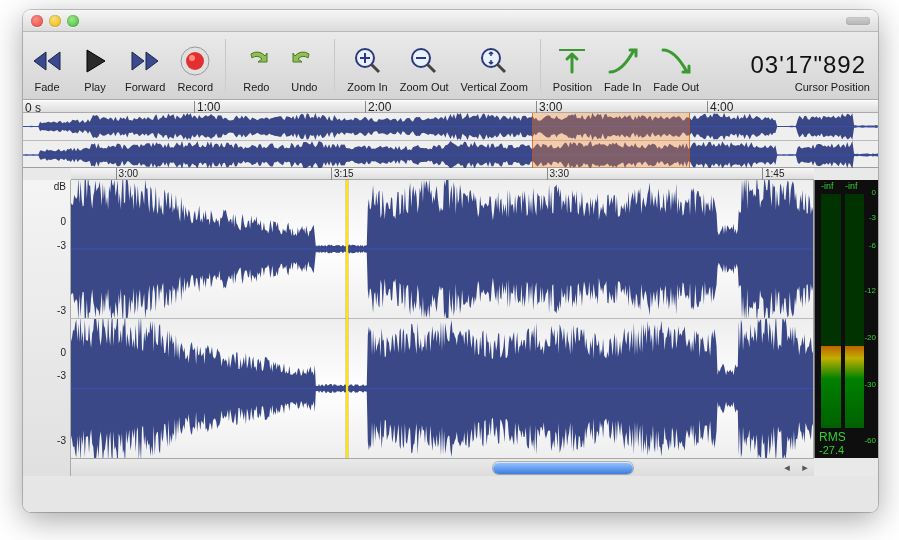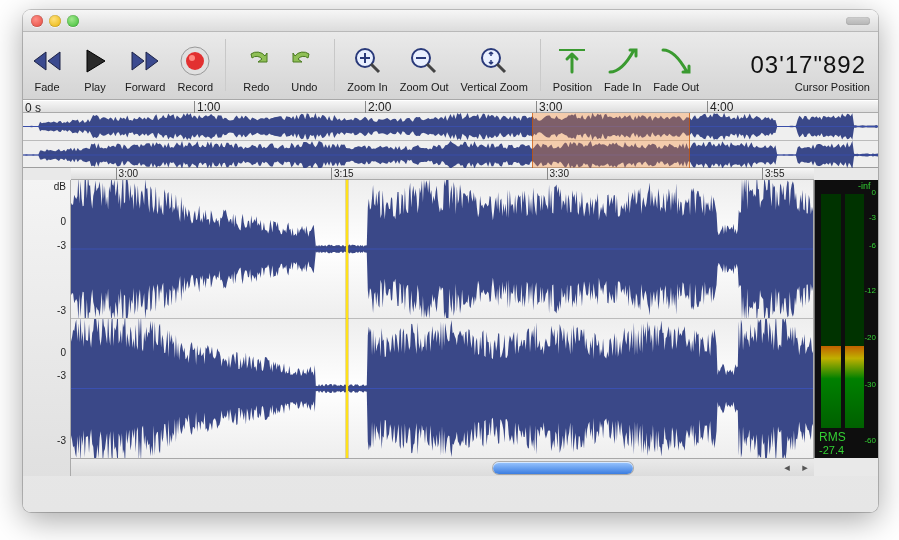--- a/index.html
+++ b/index.html
@@ -85,21 +85,21 @@
   .meter {
     position: absolute; right: 0; top: 12px; bottom: 18px; width: 64px;
     background: #0e0e0e;
     border-left: 1px solid #777;
     overflow: hidden;
   }
   .meter .scale { position: absolute; right: 0; top: 0; bottom: 0; width: 12px; }
   .meter .scale div { position: absolute; right: 2px; color: #33d033; font-size: 8px; }
   .meter .rms-label { position: absolute; left: 4px; bottom: 14px; color: #33d033; font-size: 12px; }
   .meter .rms-val { position: absolute; left: 4px; bottom: 2px; color: #33d033; font-size: 11px; }
-  .meter .inf { position: absolute; top: 1px; font-size: 9px; color:#33d033;margin-left:37px;}
+  .meter .inf { position: absolute; top: 1px; font-size: 9px; color:#33d033;}
   .meter .bars { position: absolute; left: 6px; right: 14px; top: 14px; bottom: 30px; display: flex; gap: 4px; }
   .meter .bar { flex: 1; background: linear-gradient(#003300, #003300); position: relative; }
   .meter .bar::after { content:""; position:absolute; left:0; right:0; bottom:0; height: 35%; background: linear-gradient( to bottom, #c06000 0%, #c0b000 15%, #008000 40%, #006000 100%); }
   .main-ruler {
     position:absolute; left:48px; right:64px; top:0; height:12px;
     background: linear-gradient(#f6f6f6,#dedede);
     border-bottom: 1px solid #aaa;
     font-size: 10px; color:#222;
   }
   .main-ruler .tick { position:absolute; top:0; height:12px; border-left:1px solid #888; padding-left:2px; line-height:12px; }
@@ -305,21 +305,21 @@
       <div style="top:44%;">-3</div>
       <div style="top:58%;">0</div>
       <div style="top:66%;">-3</div>
       <div style="top:88%;">-3</div>
     </div>
 
     <div class="main-ruler">
       <div class="tick" style="left:6%"><span>3:00</span></div>
       <div class="tick" style="left:35%"><span>3:15</span></div>
       <div class="tick" style="left:64%"><span>3:30</span></div>
-      <div class="tick" style="left:93%"><span>3:55</span></div>
+      <div class="tick" style="left:93%"><span>1:45</span></div>
     </div>
 
     <div class="waveview">
       <div class="channel top"><svg id="main-svg-top" width="100%" height="100%" preserveAspectRatio="none" viewBox="0 0 1000 200">
             <polyline points="0,100 0.0,32.9 1.4,36.1 2.9,35.1 4.3,21.5 5.7,24.9 7.1,27.7 8.6,23.6 10.0,-3.1 11.4,34.5 12.9,1.4 14.3,26.8 15.7,38.1 17.1,37.4 18.6,-4.2 20.0,-0.4 21.4,27.3 22.9,-7.6 24.3,8.6 25.7,7.1 27.1,28.7 28.6,41.5 30.0,23.2 31.4,16.6 32.9,0.8 34.3,16.3 35.7,12.4 37.1,10.9 38.6,2.2 40.0,16.9 41.4,37.5 42.9,4.1 44.3,27.1 45.7,8.7 47.1,36.6 48.6,23.8 50.0,42.8 51.4,8.9 52.9,18.2 54.3,-5.1 55.7,6.5 57.1,8.5 58.6,-0.5 60.0,23.5 61.4,14.6 62.9,-0.1 64.3,35.1 65.7,19.0 67.1,42.8 68.6,12.7 70.0,-9.8 71.4,34.0 72.9,32.0 74.3,-9.4 75.7,-3.8 77.1,6.4 78.6,30.9 80.0,6.9 81.4,26.4 82.9,20.2 84.3,43.5 85.7,4.8 87.1,14.3 88.6,38.6 90.0,7.7 91.4,31.2 92.9,41.5 94.3,18.2 95.7,14.8 97.1,23.1 98.6,36.4 100.0,-1.1 101.4,12.7 102.9,12.0 104.3,35.2 105.7,47.6 107.1,9.0 108.6,14.1 110.0,38.0 111.4,47.8 112.9,36.2 114.3,8.9 115.7,44.3 117.1,49.6 118.6,22.8 120.0,42.9 121.4,35.4 122.9,46.6 124.3,51.1 125.7,13.4 127.1,19.5 128.6,38.6 130.0,19.8 131.4,17.4 132.9,42.1 134.3,38.6 135.7,17.6 137.1,47.5 138.6,38.7 140.0,43.5 141.4,20.9 142.9,45.1 144.3,35.7 145.7,52.5 147.1,60.8 148.6,23.9 150.0,47.7 151.4,34.9 152.9,59.0 154.3,38.0 155.7,48.2 157.1,54.0 158.6,42.4 160.0,46.7 161.4,57.8 162.9,62.9 164.3,61.2 165.7,49.2 167.1,44.2 168.6,58.0 170.0,57.2 171.4,48.4 172.9,37.1 174.3,60.7 175.7,55.1 177.1,62.1 178.6,46.1 180.0,57.7 181.4,43.2 182.9,58.4 184.3,56.4 185.7,56.8 187.1,65.7 188.6,43.8 190.0,49.2 191.4,57.9 192.9,61.7 194.3,61.7 195.7,54.6 197.1,60.3 198.6,57.7 200.0,68.7 201.4,54.2 202.9,55.7 204.3,52.2 205.7,42.6 207.1,45.6 208.6,42.8 210.0,50.4 211.4,56.5 212.9,61.7 214.3,57.4 215.7,56.3 217.1,64.0 218.6,48.4 220.0,68.3 221.4,49.9 222.9,62.8 224.3,64.9 225.7,68.9 227.1,71.8 228.6,73.2 230.0,57.3 231.4,49.0 232.9,62.1 234.3,67.9 235.7,69.5 237.1,67.5 238.6,58.6 240.0,59.7 241.4,70.7 242.9,51.1 244.3,62.5 245.7,61.2 247.1,56.4 248.6,60.4 250.0,52.6 251.4,66.3 252.9,62.2 254.3,66.4 255.7,58.1 257.1,73.6 258.6,71.7 260.0,61.2 261.4,71.9 262.9,73.1 264.3,73.3 265.7,77.6 267.1,72.6 268.6,57.7 270.0,65.9 271.4,76.1 272.9,59.5 274.3,61.0 275.7,60.8 277.1,68.1 278.6,60.8 280.0,72.2 281.4,73.5 282.9,78.4 284.3,78.6 285.7,70.3 287.1,73.8 288.6,72.2 290.0,76.7 291.4,66.1 292.9,61.7 294.3,72.6 295.7,70.8 297.1,81.3 298.6,69.4 300.0,80.3 301.4,79.8 302.9,77.5 304.3,81.5 305.7,68.8 307.1,77.4 308.6,72.0 310.0,71.4 311.4,66.8 312.9,73.6 314.3,69.5 315.7,78.3 317.1,66.3 318.6,75.1 320.0,82.3 321.4,74.2 322.9,74.0 324.3,71.4 325.7,67.8 327.1,64.7 328.6,80.8 330.0,96.4 331.4,94.4 332.9,96.4 334.3,94.0 335.7,96.4 337.1,94.7 338.6,95.0 340.0,95.5 341.4,95.4 342.9,94.6 344.3,96.4 345.7,95.0 347.1,93.9 348.6,94.0 350.0,95.0 351.4,93.8 352.9,95.6 354.3,95.8 355.7,95.7 357.1,94.7 358.6,94.6 360.0,94.6 361.4,94.2 362.9,95.6 364.3,96.4 365.7,94.5 367.1,94.6 368.6,96.2 370.0,95.8 371.4,95.4 372.9,96.0 374.3,94.2 375.7,93.6 377.1,95.4 378.6,93.7 380.0,93.8 381.4,94.3 382.9,94.2 384.3,96.1 385.7,95.0 387.1,94.4 388.6,96.2 390.0,94.3 391.4,95.7 392.9,94.6 394.3,96.7 395.7,94.9 397.1,95.1 398.6,94.6 400.0,40.3 401.4,27.2 402.9,43.0 404.3,40.7 405.7,26.0 407.1,7.4 408.6,34.4 410.0,37.6 411.4,18.6 412.9,37.8 414.3,18.0 415.7,15.0 417.1,55.3 418.6,49.4 420.0,14.7 421.4,37.7 422.9,57.3 424.3,36.5 425.7,31.8 427.1,33.6 428.6,41.5 430.0,42.4 431.4,24.6 432.9,27.1 434.3,53.4 435.7,51.7 437.1,56.8 438.6,37.2 440.0,17.5 441.4,17.5 442.9,50.7 444.3,47.7 445.7,20.3 447.1,22.7 448.6,49.4 450.0,11.4 451.4,41.8 452.9,47.0 454.3,47.7 455.7,16.1 457.1,4.0 458.6,39.8 460.0,17.6 461.4,8.3 462.9,24.6 464.3,12.8 465.7,24.0 467.1,48.1 468.6,36.3 470.0,10.8 471.4,19.2 472.9,0.5 474.3,32.0 475.7,-0.7 477.1,12.9 478.6,0.6 480.0,4.6 481.4,18.6 482.9,-1.4 484.3,21.3 485.7,14.5 487.1,34.8 488.6,23.0 490.0,30.9 491.4,17.1 492.9,8.3 494.3,26.7 495.7,38.5 497.1,46.9 498.6,39.4 500.0,44.3 501.4,42.7 502.9,-0.2 504.3,9.2 505.7,-0.4 507.1,-1.5 508.6,-1.6 510.0,42.3 511.4,19.2 512.9,7.5 514.3,34.3 515.7,2.8 517.1,12.2 518.6,49.6 520.0,9.0 521.4,34.5 522.9,28.1 524.3,6.6 525.7,16.9 527.1,41.4 528.6,19.7 530.0,19.2 531.4,20.5 532.9,23.8 534.3,21.8 535.7,34.5 537.1,17.1 538.6,14.1 540.0,25.9 541.4,31.5 542.9,17.6 544.3,31.3 545.7,23.7 547.1,40.8 548.6,53.9 550.0,48.2 551.4,22.8 552.9,37.7 554.3,36.0 555.7,41.2 557.1,36.2 558.6,33.2 560.0,35.3 561.4,38.3 562.9,36.0 564.3,23.2 565.7,24.6 567.1,45.2 568.6,58.8 570.0,46.4 571.4,32.4 572.9,25.1 574.3,42.4 575.7,17.5 577.1,48.5 578.6,29.2 580.0,26.7 581.4,52.6 582.9,33.2 584.3,47.1 585.7,34.1 587.1,53.9 588.6,13.7 590.0,55.3 591.4,14.5 592.9,38.3 594.3,34.5 595.7,36.6 597.1,49.0 598.6,21.5 600.0,49.2 601.4,30.6 602.9,20.9 604.3,25.2 605.7,22.6 607.1,48.8 608.6,16.0 610.0,32.8 611.4,15.3 612.9,32.8 614.3,52.4 615.7,49.3 617.1,20.0 618.6,46.8 620.0,26.8 621.4,50.7 622.9,10.7 624.3,31.6 625.7,43.7 627.1,51.9 628.6,18.6 630.0,23.0 631.4,23.3 632.9,45.7 634.3,20.8 635.7,44.1 637.1,21.9 638.6,25.6 640.0,35.1 641.4,37.5 642.9,43.1 644.3,6.9 645.7,41.7 647.1,14.9 648.6,47.6 650.0,48.4 651.4,10.3 652.9,9.3 654.3,6.4 655.7,18.7 657.1,9.6 658.6,25.4 660.0,13.2 661.4,44.3 662.9,29.5 664.3,31.6 665.7,36.9 667.1,20.4 668.6,48.6 670.0,21.0 671.4,28.2 672.9,46.8 674.3,46.8 675.7,14.9 677.1,25.7 678.6,20.2 680.0,36.0 681.4,15.1 682.9,46.8 684.3,50.7 685.7,30.5 687.1,40.7 688.6,16.5 690.0,40.0 691.4,53.2 692.9,46.1 694.3,34.6 695.7,32.0 697.1,35.0 698.6,52.8 700.0,24.7 701.4,41.1 702.9,27.2 704.3,50.2 705.7,37.1 707.1,26.9 708.6,33.1 710.0,18.8 711.4,58.5 712.9,48.0 714.3,38.6 715.7,44.7 717.1,33.4 718.6,47.1 720.0,48.4 721.4,53.5 722.9,22.0 724.3,20.9 725.7,38.7 727.1,31.6 728.6,24.5 730.0,35.2 731.4,22.3 732.9,21.7 734.3,48.7 735.7,23.0 737.1,52.7 738.6,53.2 740.0,50.7 741.4,36.4 742.9,40.3 744.3,42.9 745.7,32.9 747.1,47.4 748.6,30.0 750.0,42.3 751.4,16.2 752.9,48.2 754.3,31.6 755.7,23.9 757.1,17.7 758.6,29.7 760.0,13.2 761.4,35.9 762.9,31.7 764.3,13.6 765.7,21.0 767.1,11.2 768.6,49.2 770.0,33.4 771.4,24.8 772.9,34.8 774.3,40.0 775.7,32.7 777.1,20.2 778.6,13.6 780.0,3.6 781.4,38.5 782.9,15.4 784.3,30.9 785.7,38.6 787.1,22.4 788.6,31.7 790.0,41.5 791.4,11.9 792.9,24.1 794.3,45.7 795.7,38.6 797.1,41.8 798.6,18.3 800.0,39.7 801.4,47.5 802.9,19.0 804.3,32.1 805.7,12.3 807.1,23.2 808.6,44.4 810.0,16.7 811.4,36.4 812.9,17.4 814.3,34.3 815.7,4.7 817.1,49.8 818.6,25.4 820.0,45.5 821.4,31.2 822.9,32.8 824.3,51.9 825.7,49.2 827.1,35.6 828.6,28.3 830.0,33.0 831.4,32.6 832.9,26.1 834.3,51.1 835.7,12.2 837.1,17.5 838.6,11.7 840.0,18.2 841.4,49.0 842.9,21.8 844.3,15.4 845.7,16.3 847.1,24.4 848.6,23.8 850.0,39.1 851.4,48.2 852.9,18.7 854.3,52.5 855.7,31.9 857.1,37.0 858.6,32.1 860.0,41.7 861.4,45.3 862.9,21.3 864.3,46.3 865.7,24.5 867.1,30.6 868.6,40.0 870.0,48.1 871.4,74.3 872.9,79.9 874.3,77.3 875.7,73.5 877.1,71.1 878.6,66.1 880.0,78.6 881.4,64.5 882.9,76.3 884.3,65.8 885.7,67.3 887.1,71.4 888.6,71.5 890.0,67.8 891.4,71.8 892.9,63.3 894.3,76.7 895.7,70.7 897.1,78.8 898.6,71.7 900.0,43.5 901.4,48.0 902.9,46.5 904.3,-1.5 905.7,31.4 907.1,-1.2 908.6,18.2 910.0,-6.1 911.4,42.8 912.9,-1.4 914.3,17.3 915.7,14.0 917.1,16.1 918.6,12.7 920.0,24.4 921.4,20.2 922.9,24.6 924.3,-7.3 925.7,13.0 927.1,13.4 928.6,40.4 930.0,31.6 931.4,29.5 932.9,27.3 934.3,-3.2 935.7,4.0 937.1,15.1 938.6,14.2 940.0,-5.4 941.4,-5.0 942.9,22.6 944.3,38.5 945.7,4.3 947.1,10.8 948.6,8.3 950.0,43.5 951.4,15.0 952.9,34.8 954.3,38.7 955.7,5.1 957.1,8.3 958.6,22.6 960.0,7.6 961.4,28.2 962.9,28.7 964.3,10.5 965.7,0.8 967.1,3.3 968.6,38.1 970.0,14.6 971.4,6.2 972.9,1.9 974.3,7.5 975.7,29.8 977.1,18.6 978.6,43.0 980.0,39.9 981.4,46.1 982.9,21.0 984.3,33.5 985.7,14.4 987.1,42.5 988.6,44.2 990.0,17.6 991.4,48.3 992.9,48.7 994.3,21.6 995.7,28.2 997.1,49.8 998.6,38.9 1000.0,45.8  1000.0,154.2 998.6,161.1 997.1,150.2 995.7,171.8 994.3,178.4 992.9,151.3 991.4,151.7 990.0,182.4 988.6,155.8 987.1,157.5 985.7,185.6 984.3,166.5 982.9,179.0 981.4,153.9 980.0,160.1 978.6,157.0 977.1,181.4 975.7,170.2 974.3,192.5 972.9,198.1 971.4,193.8 970.0,185.4 968.6,161.9 967.1,196.7 965.7,199.2 964.3,189.5 962.9,171.3 961.4,171.8 960.0,192.4 958.6,177.4 957.1,191.7 955.7,194.9 954.3,161.3 952.9,165.2 951.4,185.0 950.0,156.5 948.6,191.7 947.1,189.2 945.7,195.7 944.3,161.5 942.9,177.4 941.4,205.0 940.0,205.4 938.6,185.8 937.1,184.9 935.7,196.0 934.3,203.2 932.9,172.7 931.4,170.5 930.0,168.4 928.6,159.6 927.1,186.6 925.7,187.0 924.3,207.3 922.9,175.4 921.4,179.8 920.0,175.6 918.6,187.3 917.1,183.9 915.7,186.0 914.3,182.7 912.9,201.4 911.4,157.2 910.0,206.1 908.6,181.8 907.1,201.2 905.7,168.6 904.3,201.5 902.9,153.5 901.4,152.0 900.0,156.5 898.6,128.3 897.1,121.2 895.7,129.3 894.3,123.3 892.9,136.7 891.4,128.2 890.0,132.2 888.6,128.5 887.1,128.6 885.7,132.7 884.3,134.2 882.9,123.7 881.4,135.5 880.0,121.4 878.6,133.9 877.1,128.9 875.7,126.5 874.3,122.7 872.9,120.1 871.4,125.7 870.0,151.9 868.6,160.0 867.1,169.4 865.7,175.5 864.3,153.7 862.9,178.7 861.4,154.7 860.0,158.3 858.6,167.9 857.1,163.0 855.7,168.1 854.3,147.5 852.9,181.3 851.4,151.8 850.0,160.9 848.6,176.2 847.1,175.6 845.7,183.7 844.3,184.6 842.9,178.2 841.4,151.0 840.0,181.8 838.6,188.3 837.1,182.5 835.7,187.8 834.3,148.9 832.9,173.9 831.4,167.4 830.0,167.0 828.6,171.7 827.1,164.4 825.7,150.8 824.3,148.1 822.9,167.2 821.4,168.8 820.0,154.5 818.6,174.6 817.1,150.2 815.7,195.3 814.3,165.7 812.9,182.6 811.4,163.6 810.0,183.3 808.6,155.6 807.1,176.8 805.7,187.7 804.3,167.9 802.9,181.0 801.4,152.5 800.0,160.3 798.6,181.7 797.1,158.2 795.7,161.4 794.3,154.3 792.9,175.9 791.4,188.1 790.0,158.5 788.6,168.3 787.1,177.6 785.7,161.4 784.3,169.1 782.9,184.6 781.4,161.5 780.0,196.4 778.6,186.4 777.1,179.8 775.7,167.3 774.3,160.0 772.9,165.2 771.4,175.2 770.0,166.6 768.6,150.8 767.1,188.8 765.7,179.0 764.3,186.4 762.9,168.3 761.4,164.1 760.0,186.8 758.6,170.3 757.1,182.3 755.7,176.1 754.3,168.4 752.9,151.8 751.4,183.8 750.0,157.7 748.6,170.0 747.1,152.6 745.7,167.1 744.3,157.1 742.9,159.7 741.4,163.6 740.0,149.3 738.6,146.8 737.1,147.3 735.7,177.0 734.3,151.3 732.9,178.3 731.4,177.7 730.0,164.8 728.6,175.5 727.1,168.4 725.7,161.3 724.3,179.1 722.9,178.0 721.4,146.5 720.0,151.6 718.6,152.9 717.1,166.6 715.7,155.3 714.3,161.4 712.9,152.0 711.4,141.5 710.0,181.2 708.6,166.9 707.1,173.1 705.7,162.9 704.3,149.8 702.9,172.8 701.4,158.9 700.0,175.3 698.6,147.2 697.1,165.0 695.7,168.0 694.3,165.4 692.9,153.9 691.4,146.8 690.0,160.0 688.6,183.5 687.1,159.3 685.7,169.5 684.3,149.3 682.9,153.2 681.4,184.9 680.0,164.0 678.6,179.8 677.1,174.3 675.7,185.1 674.3,153.2 672.9,153.2 671.4,171.8 670.0,179.0 668.6,151.4 667.1,179.6 665.7,163.1 664.3,168.4 662.9,170.5 661.4,155.7 660.0,186.8 658.6,174.6 657.1,190.4 655.7,181.3 654.3,193.6 652.9,190.7 651.4,189.7 650.0,151.6 648.6,152.4 647.1,185.1 645.7,158.3 644.3,193.1 642.9,156.9 641.4,162.5 640.0,164.9 638.6,174.4 637.1,178.1 635.7,155.9 634.3,179.2 632.9,154.3 631.4,176.7 630.0,177.0 628.6,181.4 627.1,148.1 625.7,156.3 624.3,168.4 622.9,189.3 621.4,149.3 620.0,173.2 618.6,153.2 617.1,180.0 615.7,150.7 614.3,147.6 612.9,167.2 611.4,184.7 610.0,167.2 608.6,184.0 607.1,151.2 605.7,177.4 604.3,174.8 602.9,179.1 601.4,169.4 600.0,150.8 598.6,178.5 597.1,151.0 595.7,163.4 594.3,165.5 592.9,161.7 591.4,185.5 590.0,144.7 588.6,186.3 587.1,146.1 585.7,165.9 584.3,152.9 582.9,166.8 581.4,147.4 580.0,173.3 578.6,170.8 577.1,151.5 575.7,182.5 574.3,157.6 572.9,174.9 571.4,167.6 570.0,153.6 568.6,141.2 567.1,154.8 565.7,175.4 564.3,176.8 562.9,164.0 561.4,161.7 560.0,164.7 558.6,166.8 557.1,163.8 555.7,158.8 554.3,164.0 552.9,162.3 551.4,177.2 550.0,151.8 548.6,146.1 547.1,159.2 545.7,176.3 544.3,168.7 542.9,182.4 541.4,168.5 540.0,174.1 538.6,185.9 537.1,182.9 535.7,165.5 534.3,178.2 532.9,176.2 531.4,179.5 530.0,180.8 528.6,180.3 527.1,158.6 525.7,183.1 524.3,193.4 522.9,171.9 521.4,165.5 520.0,191.0 518.6,150.4 517.1,187.8 515.7,197.2 514.3,165.7 512.9,192.5 511.4,180.8 510.0,157.7 508.6,201.6 507.1,201.5 505.7,200.4 504.3,190.8 502.9,200.2 501.4,157.3 500.0,155.7 498.6,160.6 497.1,153.1 495.7,161.5 494.3,173.3 492.9,191.7 491.4,182.9 490.0,169.1 488.6,177.0 487.1,165.2 485.7,185.5 484.3,178.7 482.9,201.4 481.4,181.4 480.0,195.4 478.6,199.4 477.1,187.1 475.7,200.7 474.3,168.0 472.9,199.5 471.4,180.8 470.0,189.2 468.6,163.7 467.1,151.9 465.7,176.0 464.3,187.2 462.9,175.4 461.4,191.7 460.0,182.4 458.6,160.2 457.1,196.0 455.7,183.9 454.3,152.3 452.9,153.0 451.4,158.2 450.0,188.6 448.6,150.6 447.1,177.3 445.7,179.7 444.3,152.3 442.9,149.3 441.4,182.5 440.0,182.5 438.6,162.8 437.1,143.2 435.7,148.3 434.3,146.6 432.9,172.9 431.4,175.4 430.0,157.6 428.6,158.5 427.1,166.4 425.7,168.2 424.3,163.5 422.9,142.7 421.4,162.3 420.0,185.3 418.6,150.6 417.1,144.7 415.7,185.0 414.3,182.0 412.9,162.2 411.4,181.4 410.0,162.4 408.6,165.6 407.1,192.6 405.7,174.0 404.3,159.3 402.9,157.0 401.4,172.8 400.0,159.7 398.6,105.4 397.1,104.9 395.7,105.1 394.3,103.3 392.9,105.4 391.4,104.3 390.0,105.7 388.6,103.8 387.1,105.6 385.7,105.0 384.3,103.9 382.9,105.8 381.4,105.7 380.0,106.2 378.6,106.3 377.1,104.6 375.7,106.4 374.3,105.8 372.9,104.0 371.4,104.6 370.0,104.2 368.6,103.8 367.1,105.4 365.7,105.5 364.3,103.6 362.9,104.4 361.4,105.8 360.0,105.4 358.6,105.4 357.1,105.3 355.7,104.3 354.3,104.2 352.9,104.4 351.4,106.2 350.0,105.0 348.6,106.0 347.1,106.1 345.7,105.0 344.3,103.6 342.9,105.4 341.4,104.6 340.0,104.5 338.6,105.0 337.1,105.3 335.7,103.6 334.3,106.0 332.9,103.6 331.4,105.6 330.0,103.6 328.6,119.2 327.1,135.3 325.7,132.2 324.3,128.6 322.9,126.0 321.4,125.8 320.0,117.7 318.6,124.9 317.1,133.7 315.7,121.7 314.3,130.5 312.9,126.4 311.4,133.2 310.0,128.6 308.6,128.0 307.1,122.6 305.7,131.2 304.3,118.5 302.9,122.5 301.4,120.2 300.0,119.7 298.6,130.6 297.1,118.7 295.7,129.2 294.3,127.4 292.9,138.3 291.4,133.9 290.0,123.3 288.6,127.8 287.1,126.2 285.7,129.7 284.3,121.4 282.9,121.6 281.4,126.5 280.0,127.8 278.6,139.2 277.1,131.9 275.7,139.2 274.3,139.0 272.9,140.5 271.4,123.9 270.0,134.1 268.6,142.3 267.1,127.4 265.7,122.4 264.3,126.7 262.9,126.9 261.4,128.1 260.0,138.8 258.6,128.3 257.1,126.4 255.7,141.9 254.3,133.6 252.9,137.8 251.4,133.7 250.0,147.4 248.6,139.6 247.1,143.6 245.7,138.8 244.3,137.5 242.9,148.9 241.4,129.3 240.0,140.3 238.6,141.4 237.1,132.5 235.7,130.5 234.3,132.1 232.9,137.9 231.4,151.0 230.0,142.7 228.6,126.8 227.1,128.2 225.7,131.1 224.3,135.1 222.9,137.2 221.4,150.1 220.0,131.7 218.6,151.6 217.1,136.0 215.7,143.7 214.3,142.6 212.9,138.3 211.4,143.5 210.0,149.6 208.6,157.2 207.1,154.4 205.7,157.4 204.3,147.8 202.9,144.3 201.4,145.8 200.0,131.3 198.6,142.3 197.1,139.7 195.7,145.4 194.3,138.3 192.9,138.3 191.4,142.1 190.0,150.8 188.6,156.2 187.1,134.3 185.7,143.2 184.3,143.6 182.9,141.6 181.4,156.8 180.0,142.3 178.6,153.9 177.1,137.9 175.7,144.9 174.3,139.3 172.9,162.9 171.4,151.6 170.0,142.8 168.6,142.0 167.1,155.8 165.7,150.8 164.3,138.8 162.9,137.1 161.4,142.2 160.0,153.3 158.6,157.6 157.1,146.0 155.7,151.8 154.3,162.0 152.9,141.0 151.4,165.1 150.0,152.3 148.6,176.1 147.1,139.2 145.7,147.5 144.3,164.3 142.9,154.9 141.4,179.1 140.0,156.5 138.6,161.3 137.1,152.5 135.7,182.4 134.3,161.4 132.9,157.9 131.4,182.6 130.0,180.2 128.6,161.4 127.1,180.5 125.7,186.6 124.3,148.9 122.9,153.4 121.4,164.6 120.0,157.1 118.6,177.2 117.1,150.4 115.7,155.7 114.3,191.1 112.9,163.8 111.4,152.2 110.0,162.0 108.6,185.9 107.1,191.0 105.7,152.4 104.3,164.8 102.9,188.0 101.4,187.3 100.0,201.1 98.6,163.6 97.1,176.9 95.7,185.2 94.3,181.8 92.9,158.5 91.4,168.8 90.0,192.3 88.6,161.4 87.1,185.7 85.7,195.2 84.3,156.5 82.9,179.8 81.4,173.6 80.0,193.1 78.6,169.1 77.1,193.6 75.7,203.8 74.3,209.4 72.9,168.0 71.4,166.0 70.0,209.8 68.6,187.3 67.1,157.2 65.7,181.0 64.3,164.9 62.9,200.1 61.4,185.4 60.0,176.5 58.6,200.5 57.1,191.5 55.7,193.5 54.3,205.1 52.9,181.8 51.4,191.1 50.0,157.2 48.6,176.2 47.1,163.4 45.7,191.3 44.3,172.9 42.9,195.9 41.4,162.5 40.0,183.1 38.6,197.8 37.1,189.1 35.7,187.6 34.3,183.7 32.9,199.2 31.4,183.4 30.0,176.8 28.6,158.5 27.1,171.3 25.7,192.9 24.3,191.4 22.9,207.6 21.4,172.7 20.0,200.4 18.6,204.2 17.1,162.6 15.7,161.9 14.3,173.2 12.9,198.6 11.4,165.5 10.0,203.1 8.6,176.4 7.1,172.3 5.7,175.1 4.3,178.5 2.9,164.9 1.4,163.9 0.0,167.1 0,100" class="wf"></polyline>
             <line x1="0" x2="1000" y1="100" y2="100" class="mid"></line>
           </svg></div>
       <div class="channel bot"><svg id="main-svg-bot" width="100%" height="100%" preserveAspectRatio="none" viewBox="0 0 1000 200">
             <polyline points="0,100 0.0,32.9 1.4,26.3 2.9,15.1 4.3,17.5 5.7,6.7 7.1,0.7 8.6,31.2 10.0,6.1 11.4,33.6 12.9,-4.9 14.3,31.9 15.7,17.6 17.1,40.0 18.6,1.2 20.0,29.9 21.4,31.0 22.9,31.2 24.3,6.9 25.7,29.7 27.1,41.5 28.6,20.0 30.0,16.1 31.4,-2.6 32.9,-7.3 34.3,3.0 35.7,19.0 37.1,-0.4 38.6,28.7 40.0,38.6 41.4,24.2 42.9,-5.8 44.3,9.4 45.7,12.9 47.1,24.5 48.6,35.5 50.0,-5.4 51.4,25.2 52.9,38.5 54.3,6.5 55.7,-10.2 57.1,38.9 58.6,12.0 60.0,16.7 61.4,8.2 62.9,-11.9 64.3,35.2 65.7,30.7 67.1,15.5 68.6,35.5 70.0,6.6 71.4,12.4 72.9,-8.3 74.3,40.8 75.7,20.5 77.1,29.4 78.6,40.7 80.0,10.7 81.4,19.3 82.9,41.5 84.3,27.7 85.7,43.2 87.1,7.9 88.6,38.6 90.0,44.7 91.4,-3.5 92.9,24.7 94.3,-5.9 95.7,43.3 97.1,46.8 98.6,18.6 100.0,32.7 101.4,11.2 102.9,27.1 104.3,18.4 105.7,20.7 107.1,2.4 108.6,17.6 110.0,2.8 111.4,47.0 112.9,4.1 114.3,32.0 115.7,36.7 117.1,37.6 118.6,10.6 120.0,6.3 121.4,40.9 122.9,22.6 124.3,29.4 125.7,49.0 127.1,48.6 128.6,32.0 130.0,15.9 131.4,54.6 132.9,16.6 134.3,33.9 135.7,22.1 137.1,36.6 138.6,31.6 140.0,56.0 141.4,23.0 142.9,54.9 144.3,34.3 145.7,59.5 147.1,42.8 148.6,34.1 150.0,39.0 151.4,48.1 152.9,41.0 154.3,58.0 155.7,56.5 157.1,51.2 158.6,63.4 160.0,46.8 161.4,36.2 162.9,33.2 164.3,44.5 165.7,44.1 167.1,41.0 168.6,66.1 170.0,37.5 171.4,52.0 172.9,51.2 174.3,40.0 175.7,53.3 177.1,51.8 178.6,47.9 180.0,65.0 181.4,40.8 182.9,43.2 184.3,37.5 185.7,41.2 187.1,51.0 188.6,47.7 190.0,39.9 191.4,53.5 192.9,57.0 194.3,56.3 195.7,52.5 197.1,42.1 198.6,46.3 200.0,47.4 201.4,53.5 202.9,68.5 204.3,58.1 205.7,56.3 207.1,61.1 208.6,57.5 210.0,61.5 211.4,68.9 212.9,52.4 214.3,70.4 215.7,63.1 217.1,52.6 218.6,49.7 220.0,54.8 221.4,65.5 222.9,47.4 224.3,48.7 225.7,71.9 227.1,72.0 228.6,56.3 230.0,70.7 231.4,63.8 232.9,54.3 234.3,65.7 235.7,48.3 237.1,71.2 238.6,65.0 240.0,52.7 241.4,56.7 242.9,72.8 244.3,60.0 245.7,54.1 247.1,69.9 248.6,67.9 250.0,75.4 251.4,59.0 252.9,57.5 254.3,64.8 255.7,58.1 257.1,73.2 258.6,75.3 260.0,67.2 261.4,55.0 262.9,54.8 264.3,56.3 265.7,59.8 267.1,58.9 268.6,73.8 270.0,64.1 271.4,76.6 272.9,61.2 274.3,67.5 275.7,62.0 277.1,72.9 278.6,64.0 280.0,68.7 281.4,64.8 282.9,75.4 284.3,77.1 285.7,72.3 287.1,63.5 288.6,79.3 290.0,74.6 291.4,78.0 292.9,77.7 294.3,67.2 295.7,80.1 297.1,80.0 298.6,80.2 300.0,78.2 301.4,78.0 302.9,75.7 304.3,81.1 305.7,71.8 307.1,70.8 308.6,75.7 310.0,82.0 311.4,79.6 312.9,72.1 314.3,78.5 315.7,77.2 317.1,80.1 318.6,70.8 320.0,77.7 321.4,72.2 322.9,68.3 324.3,77.5 325.7,75.7 327.1,81.5 328.6,66.1 330.0,96.3 331.4,95.9 332.9,96.6 334.3,93.6 335.7,96.6 337.1,95.3 338.6,93.8 340.0,96.2 341.4,96.7 342.9,93.8 344.3,93.6 345.7,95.7 347.1,95.4 348.6,93.8 350.0,93.7 351.4,94.0 352.9,96.7 354.3,93.7 355.7,94.5 357.1,94.1 358.6,96.3 360.0,95.4 361.4,96.3 362.9,94.7 364.3,94.8 365.7,95.9 367.1,96.7 368.6,94.4 370.0,94.6 371.4,94.5 372.9,96.6 374.3,96.5 375.7,94.6 377.1,94.2 378.6,94.1 380.0,96.4 381.4,96.4 382.9,94.0 384.3,94.6 385.7,93.9 387.1,94.8 388.6,96.7 390.0,96.2 391.4,96.0 392.9,94.6 394.3,94.4 395.7,96.4 397.1,95.8 398.6,95.4 400.0,23.8 401.4,11.1 402.9,19.6 404.3,14.2 405.7,51.8 407.1,15.4 408.6,50.4 410.0,24.5 411.4,46.3 412.9,38.1 414.3,34.5 415.7,25.0 417.1,54.2 418.6,13.0 420.0,31.5 421.4,29.2 422.9,54.6 424.3,54.1 425.7,25.6 427.1,31.1 428.6,34.5 430.0,48.4 431.4,42.8 432.9,21.9 434.3,30.5 435.7,47.4 437.1,21.0 438.6,23.6 440.0,35.1 441.4,49.0 442.9,17.2 444.3,13.0 445.7,47.6 447.1,19.1 448.6,13.7 450.0,49.9 451.4,22.5 452.9,20.6 454.3,31.6 455.7,44.5 457.1,39.5 458.6,7.0 460.0,7.5 461.4,18.9 462.9,21.1 464.3,37.9 465.7,50.3 467.1,4.8 468.6,34.5 470.0,43.2 471.4,27.6 472.9,47.5 474.3,39.6 475.7,40.2 477.1,20.7 478.6,46.2 480.0,24.9 481.4,19.6 482.9,17.3 484.3,47.1 485.7,25.3 487.1,10.2 488.6,32.1 490.0,22.0 491.4,15.8 492.9,34.3 494.3,15.1 495.7,21.1 497.1,39.4 498.6,3.2 500.0,45.9 501.4,4.7 502.9,38.9 504.3,5.9 505.7,17.4 507.1,28.2 508.6,32.2 510.0,31.4 511.4,11.1 512.9,1.4 514.3,20.5 515.7,19.2 517.1,24.4 518.6,28.3 520.0,37.8 521.4,24.2 522.9,21.2 524.3,16.6 525.7,20.2 527.1,25.7 528.6,21.2 530.0,37.2 531.4,19.4 532.9,17.8 534.3,40.2 535.7,14.9 537.1,15.8 538.6,32.1 540.0,42.0 541.4,23.2 542.9,27.1 544.3,52.2 545.7,31.9 547.1,27.0 548.6,51.6 550.0,50.3 551.4,25.2 552.9,44.5 554.3,19.5 555.7,16.3 557.1,53.0 558.6,54.5 560.0,18.4 561.4,32.9 562.9,33.6 564.3,51.8 565.7,31.2 567.1,56.1 568.6,57.9 570.0,35.3 571.4,30.0 572.9,45.9 574.3,37.6 575.7,20.6 577.1,21.3 578.6,55.6 580.0,53.5 581.4,48.2 582.9,40.1 584.3,22.2 585.7,55.3 587.1,56.2 588.6,51.8 590.0,33.3 591.4,23.9 592.9,27.6 594.3,33.1 595.7,24.3 597.1,18.4 598.6,51.0 600.0,33.4 601.4,18.6 602.9,49.5 604.3,39.5 605.7,38.5 607.1,29.3 608.6,40.0 610.0,30.2 611.4,30.2 612.9,44.1 614.3,19.4 615.7,14.4 617.1,13.6 618.6,47.7 620.0,27.0 621.4,16.1 622.9,26.5 624.3,9.5 625.7,46.8 627.1,4.8 628.6,41.9 630.0,39.0 631.4,30.3 632.9,45.0 634.3,43.8 635.7,38.5 637.1,51.3 638.6,34.3 640.0,27.9 641.4,33.2 642.9,39.1 644.3,39.4 645.7,39.1 647.1,9.6 648.6,17.6 650.0,25.6 651.4,14.0 652.9,38.1 654.3,34.2 655.7,14.8 657.1,50.5 658.6,7.3 660.0,12.5 661.4,19.3 662.9,32.2 664.3,12.2 665.7,30.6 667.1,43.3 668.6,17.3 670.0,30.5 671.4,36.7 672.9,51.0 674.3,12.5 675.7,48.5 677.1,8.3 678.6,25.2 680.0,36.0 681.4,12.8 682.9,11.8 684.3,31.4 685.7,30.8 687.1,15.1 688.6,16.5 690.0,26.3 691.4,13.2 692.9,43.5 694.3,27.2 695.7,41.3 697.1,48.2 698.6,52.2 700.0,30.4 701.4,42.8 702.9,25.3 704.3,57.4 705.7,19.8 707.1,23.3 708.6,38.0 710.0,38.3 711.4,30.0 712.9,53.3 714.3,43.1 715.7,49.8 717.1,28.2 718.6,52.7 720.0,55.2 721.4,56.8 722.9,46.9 724.3,55.0 725.7,30.4 727.1,27.4 728.6,36.9 730.0,53.2 731.4,31.8 732.9,20.1 734.3,52.8 735.7,24.5 737.1,54.6 738.6,45.3 740.0,31.5 741.4,51.5 742.9,36.3 744.3,26.5 745.7,12.1 747.1,30.2 748.6,37.1 750.0,21.2 751.4,16.9 752.9,48.2 754.3,32.6 755.7,14.8 757.1,42.7 758.6,5.1 760.0,52.1 761.4,19.9 762.9,50.9 764.3,15.4 765.7,34.4 767.1,46.7 768.6,6.7 770.0,49.2 771.4,6.6 772.9,26.3 774.3,10.8 775.7,36.2 777.1,2.8 778.6,18.4 780.0,8.5 781.4,35.0 782.9,22.0 784.3,47.5 785.7,15.9 787.1,8.0 788.6,38.7 790.0,9.3 791.4,39.6 792.9,16.9 794.3,14.8 795.7,2.1 797.1,20.1 798.6,19.7 800.0,45.1 801.4,27.6 802.9,25.5 804.3,16.9 805.7,10.6 807.1,26.6 808.6,14.8 810.0,44.1 811.4,38.0 812.9,13.5 814.3,17.2 815.7,42.7 817.1,29.7 818.6,10.4 820.0,24.2 821.4,20.2 822.9,24.5 824.3,17.1 825.7,16.0 827.1,10.6 828.6,31.3 830.0,40.3 831.4,35.7 832.9,28.0 834.3,34.1 835.7,47.9 837.1,30.6 838.6,47.3 840.0,15.3 841.4,37.0 842.9,17.4 844.3,23.0 845.7,20.9 847.1,55.5 848.6,27.2 850.0,30.6 851.4,25.3 852.9,37.3 854.3,47.3 855.7,46.0 857.1,47.0 858.6,21.5 860.0,40.4 861.4,53.2 862.9,27.8 864.3,17.3 865.7,28.3 867.1,14.2 868.6,25.3 870.0,38.8 871.4,80.5 872.9,72.6 874.3,75.9 875.7,70.6 877.1,68.2 878.6,64.4 880.0,66.7 881.4,73.7 882.9,80.9 884.3,72.9 885.7,76.6 887.1,75.2 888.6,72.7 890.0,76.8 891.4,73.8 892.9,81.1 894.3,71.1 895.7,65.1 897.1,70.2 898.6,67.9 900.0,3.4 901.4,43.4 902.9,0.5 904.3,7.2 905.7,45.5 907.1,20.3 908.6,29.3 910.0,16.4 911.4,28.9 912.9,31.1 914.3,41.1 915.7,6.8 917.1,28.4 918.6,24.3 920.0,32.9 921.4,10.8 922.9,21.7 924.3,34.0 925.7,-0.5 927.1,5.6 928.6,1.8 930.0,0.5 931.4,35.1 932.9,18.6 934.3,22.5 935.7,-3.4 937.1,-7.4 938.6,8.5 940.0,34.0 941.4,4.7 942.9,16.3 944.3,37.7 945.7,14.6 947.1,45.3 948.6,18.8 950.0,-7.7 951.4,20.9 952.9,45.2 954.3,37.9 955.7,36.7 957.1,40.5 958.6,1.0 960.0,-1.4 961.4,5.4 962.9,-2.6 964.3,9.8 965.7,31.8 967.1,23.6 968.6,29.3 970.0,11.4 971.4,31.8 972.9,11.1 974.3,39.7 975.7,10.9 977.1,27.9 978.6,26.7 980.0,36.5 981.4,52.0 982.9,38.7 984.3,37.0 985.7,25.2 987.1,37.6 988.6,21.6 990.0,50.4 991.4,45.2 992.9,40.2 994.3,39.8 995.7,33.2 997.1,25.9 998.6,45.8 1000.0,49.4  1000.0,150.6 998.6,154.2 997.1,174.1 995.7,166.8 994.3,160.2 992.9,159.8 991.4,154.8 990.0,149.6 988.6,178.4 987.1,162.4 985.7,174.8 984.3,163.0 982.9,161.3 981.4,148.0 980.0,163.5 978.6,173.3 977.1,172.1 975.7,189.1 974.3,160.3 972.9,188.9 971.4,168.2 970.0,188.6 968.6,170.7 967.1,176.4 965.7,168.2 964.3,190.2 962.9,202.6 961.4,194.6 960.0,201.4 958.6,199.0 957.1,159.5 955.7,163.3 954.3,162.1 952.9,154.8 951.4,179.1 950.0,207.7 948.6,181.2 947.1,154.7 945.7,185.4 944.3,162.3 942.9,183.7 941.4,195.3 940.0,166.0 938.6,191.5 937.1,207.4 935.7,203.4 934.3,177.5 932.9,181.4 931.4,164.9 930.0,199.5 928.6,198.2 927.1,194.4 925.7,200.5 924.3,166.0 922.9,178.3 921.4,189.2 920.0,167.1 918.6,175.7 917.1,171.6 915.7,193.2 914.3,158.9 912.9,168.9 911.4,171.1 910.0,183.6 908.6,170.7 907.1,179.7 905.7,154.5 904.3,192.8 902.9,199.5 901.4,156.6 900.0,196.6 898.6,132.1 897.1,129.8 895.7,134.9 894.3,128.9 892.9,118.9 891.4,126.2 890.0,123.2 888.6,127.3 887.1,124.8 885.7,123.4 884.3,127.1 882.9,119.1 881.4,126.3 880.0,133.3 878.6,135.6 877.1,131.8 875.7,129.4 874.3,124.1 872.9,127.4 871.4,119.5 870.0,161.2 868.6,174.7 867.1,185.8 865.7,171.7 864.3,182.7 862.9,172.2 861.4,146.8 860.0,159.6 858.6,178.5 857.1,153.0 855.7,154.0 854.3,152.7 852.9,162.7 851.4,174.7 850.0,169.4 848.6,172.8 847.1,144.5 845.7,179.1 844.3,177.0 842.9,182.6 841.4,163.0 840.0,184.7 838.6,152.7 837.1,169.4 835.7,152.1 834.3,165.9 832.9,172.0 831.4,164.3 830.0,159.7 828.6,168.7 827.1,189.4 825.7,184.0 824.3,182.9 822.9,175.5 821.4,179.8 820.0,175.8 818.6,189.6 817.1,170.3 815.7,157.3 814.3,182.8 812.9,186.5 811.4,162.0 810.0,155.9 808.6,185.2 807.1,173.4 805.7,189.4 804.3,183.1 802.9,174.5 801.4,172.4 800.0,154.9 798.6,180.3 797.1,179.9 795.7,197.9 794.3,185.2 792.9,183.1 791.4,160.4 790.0,190.7 788.6,161.3 787.1,192.0 785.7,184.1 784.3,152.5 782.9,178.0 781.4,165.0 780.0,191.5 778.6,181.6 777.1,197.2 775.7,163.8 774.3,189.2 772.9,173.7 771.4,193.4 770.0,150.8 768.6,193.3 767.1,153.3 765.7,165.6 764.3,184.6 762.9,149.1 761.4,180.1 760.0,147.9 758.6,194.9 757.1,157.3 755.7,185.2 754.3,167.4 752.9,151.8 751.4,183.1 750.0,178.8 748.6,162.9 747.1,169.8 745.7,187.9 744.3,173.5 742.9,163.7 741.4,148.5 740.0,168.5 738.6,154.7 737.1,145.4 735.7,175.5 734.3,147.2 732.9,179.9 731.4,168.2 730.0,146.8 728.6,163.1 727.1,172.6 725.7,169.6 724.3,145.0 722.9,153.1 721.4,143.2 720.0,144.8 718.6,147.3 717.1,171.8 715.7,150.2 714.3,156.9 712.9,146.7 711.4,170.0 710.0,161.7 708.6,162.0 707.1,176.7 705.7,180.2 704.3,142.6 702.9,174.7 701.4,157.2 700.0,169.6 698.6,147.8 697.1,151.8 695.7,158.7 694.3,172.8 692.9,156.5 691.4,186.8 690.0,173.7 688.6,183.5 687.1,184.9 685.7,169.2 684.3,168.6 682.9,188.2 681.4,187.2 680.0,164.0 678.6,174.8 677.1,191.7 675.7,151.5 674.3,187.5 672.9,149.0 671.4,163.3 670.0,169.5 668.6,182.7 667.1,156.7 665.7,169.4 664.3,187.8 662.9,167.8 661.4,180.7 660.0,187.5 658.6,192.7 657.1,149.5 655.7,185.2 654.3,165.8 652.9,161.9 651.4,186.0 650.0,174.4 648.6,182.4 647.1,190.4 645.7,160.9 644.3,160.6 642.9,160.9 641.4,166.8 640.0,172.1 638.6,165.7 637.1,148.7 635.7,161.5 634.3,156.2 632.9,155.0 631.4,169.7 630.0,161.0 628.6,158.1 627.1,195.2 625.7,153.2 624.3,190.5 622.9,173.5 621.4,183.9 620.0,173.0 618.6,152.3 617.1,186.4 615.7,185.6 614.3,180.6 612.9,155.9 611.4,169.8 610.0,169.8 608.6,160.0 607.1,170.7 605.7,161.5 604.3,160.5 602.9,150.5 601.4,181.4 600.0,166.6 598.6,149.0 597.1,181.6 595.7,175.7 594.3,166.9 592.9,172.4 591.4,176.1 590.0,166.7 588.6,148.2 587.1,143.8 585.7,144.7 584.3,177.8 582.9,159.9 581.4,151.8 580.0,146.5 578.6,144.4 577.1,178.7 575.7,179.4 574.3,162.4 572.9,154.1 571.4,170.0 570.0,164.7 568.6,142.1 567.1,143.9 565.7,168.8 564.3,148.2 562.9,166.4 561.4,167.1 560.0,181.6 558.6,145.5 557.1,147.0 555.7,183.7 554.3,180.5 552.9,155.5 551.4,174.8 550.0,149.7 548.6,148.4 547.1,173.0 545.7,168.1 544.3,147.8 542.9,172.9 541.4,176.8 540.0,158.0 538.6,167.9 537.1,184.2 535.7,185.1 534.3,159.8 532.9,182.2 531.4,180.6 530.0,162.8 528.6,178.8 527.1,174.3 525.7,179.8 524.3,183.4 522.9,178.8 521.4,175.8 520.0,162.2 518.6,171.7 517.1,175.6 515.7,180.8 514.3,179.5 512.9,198.6 511.4,188.9 510.0,168.6 508.6,167.8 507.1,171.8 505.7,182.6 504.3,194.1 502.9,161.1 501.4,195.3 500.0,154.1 498.6,196.8 497.1,160.6 495.7,178.9 494.3,184.9 492.9,165.7 491.4,184.2 490.0,178.0 488.6,167.9 487.1,189.8 485.7,174.7 484.3,152.9 482.9,182.7 481.4,180.4 480.0,175.1 478.6,153.8 477.1,179.3 475.7,159.8 474.3,160.4 472.9,152.5 471.4,172.4 470.0,156.8 468.6,165.5 467.1,195.2 465.7,149.7 464.3,162.1 462.9,178.9 461.4,181.1 460.0,192.5 458.6,193.0 457.1,160.5 455.7,155.5 454.3,168.4 452.9,179.4 451.4,177.5 450.0,150.1 448.6,186.3 447.1,180.9 445.7,152.4 444.3,187.0 442.9,182.8 441.4,151.0 440.0,164.9 438.6,176.4 437.1,179.0 435.7,152.6 434.3,169.5 432.9,178.1 431.4,157.2 430.0,151.6 428.6,165.5 427.1,168.9 425.7,174.4 424.3,145.9 422.9,145.4 421.4,170.8 420.0,168.5 418.6,187.0 417.1,145.8 415.7,175.0 414.3,165.5 412.9,161.9 411.4,153.7 410.0,175.5 408.6,149.6 407.1,184.6 405.7,148.2 404.3,185.8 402.9,180.4 401.4,188.9 400.0,176.2 398.6,104.6 397.1,104.2 395.7,103.6 394.3,105.6 392.9,105.4 391.4,104.0 390.0,103.8 388.6,103.3 387.1,105.2 385.7,106.1 384.3,105.4 382.9,106.0 381.4,103.6 380.0,103.6 378.6,105.9 377.1,105.8 375.7,105.4 374.3,103.5 372.9,103.4 371.4,105.5 370.0,105.4 368.6,105.6 367.1,103.3 365.7,104.1 364.3,105.2 362.9,105.3 361.4,103.7 360.0,104.6 358.6,103.7 357.1,105.9 355.7,105.5 354.3,106.3 352.9,103.3 351.4,106.0 350.0,106.3 348.6,106.2 347.1,104.6 345.7,104.3 344.3,106.4 342.9,106.2 341.4,103.3 340.0,103.8 338.6,106.2 337.1,104.7 335.7,103.4 334.3,106.4 332.9,103.4 331.4,104.1 330.0,103.7 328.6,133.9 327.1,118.5 325.7,124.3 324.3,122.5 322.9,131.7 321.4,127.8 320.0,122.3 318.6,129.2 317.1,119.9 315.7,122.8 314.3,121.5 312.9,127.9 311.4,120.4 310.0,118.0 308.6,124.3 307.1,129.2 305.7,128.2 304.3,118.9 302.9,124.3 301.4,122.0 300.0,121.8 298.6,119.8 297.1,120.0 295.7,119.9 294.3,132.8 292.9,122.3 291.4,122.0 290.0,125.4 288.6,120.7 287.1,136.5 285.7,127.7 284.3,122.9 282.9,124.6 281.4,135.2 280.0,131.3 278.6,136.0 277.1,127.1 275.7,138.0 274.3,132.5 272.9,138.8 271.4,123.4 270.0,135.9 268.6,126.2 267.1,141.1 265.7,140.2 264.3,143.7 262.9,145.2 261.4,145.0 260.0,132.8 258.6,124.7 257.1,126.8 255.7,141.9 254.3,135.2 252.9,142.5 251.4,141.0 250.0,124.6 248.6,132.1 247.1,130.1 245.7,145.9 244.3,140.0 242.9,127.2 241.4,143.3 240.0,147.3 238.6,135.0 237.1,128.8 235.7,151.7 234.3,134.3 232.9,145.7 231.4,136.2 230.0,129.3 228.6,143.7 227.1,128.0 225.7,128.1 224.3,151.3 222.9,152.6 221.4,134.5 220.0,145.2 218.6,150.3 217.1,147.4 215.7,136.9 214.3,129.6 212.9,147.6 211.4,131.1 210.0,138.5 208.6,142.5 207.1,138.9 205.7,143.7 204.3,141.9 202.9,131.5 201.4,146.5 200.0,152.6 198.6,153.7 197.1,157.9 195.7,147.5 194.3,143.7 192.9,143.0 191.4,146.5 190.0,160.1 188.6,152.3 187.1,149.0 185.7,158.8 184.3,162.5 182.9,156.8 181.4,159.2 180.0,135.0 178.6,152.1 177.1,148.2 175.7,146.7 174.3,160.0 172.9,148.8 171.4,148.0 170.0,162.5 168.6,133.9 167.1,159.0 165.7,155.9 164.3,155.5 162.9,166.8 161.4,163.8 160.0,153.2 158.6,136.6 157.1,148.8 155.7,143.5 154.3,142.0 152.9,159.0 151.4,151.9 150.0,161.0 148.6,165.9 147.1,157.2 145.7,140.5 144.3,165.7 142.9,145.1 141.4,177.0 140.0,144.0 138.6,168.4 137.1,163.4 135.7,177.9 134.3,166.1 132.9,183.4 131.4,145.4 130.0,184.1 128.6,168.0 127.1,151.4 125.7,151.0 124.3,170.6 122.9,177.4 121.4,159.1 120.0,193.7 118.6,189.4 117.1,162.4 115.7,163.3 114.3,168.0 112.9,195.9 111.4,153.0 110.0,197.2 108.6,182.4 107.1,197.6 105.7,179.3 104.3,181.6 102.9,172.9 101.4,188.8 100.0,167.3 98.6,181.4 97.1,153.2 95.7,156.7 94.3,205.9 92.9,175.3 91.4,203.5 90.0,155.3 88.6,161.4 87.1,192.1 85.7,156.8 84.3,172.3 82.9,158.5 81.4,180.7 80.0,189.3 78.6,159.3 77.1,170.6 75.7,179.5 74.3,159.2 72.9,208.3 71.4,187.6 70.0,193.4 68.6,164.5 67.1,184.5 65.7,169.3 64.3,164.8 62.9,211.9 61.4,191.8 60.0,183.3 58.6,188.0 57.1,161.1 55.7,210.2 54.3,193.5 52.9,161.5 51.4,174.8 50.0,205.4 48.6,164.5 47.1,175.5 45.7,187.1 44.3,190.6 42.9,205.8 41.4,175.8 40.0,161.4 38.6,171.3 37.1,200.4 35.7,181.0 34.3,197.0 32.9,207.3 31.4,202.6 30.0,183.9 28.6,180.0 27.1,158.5 25.7,170.3 24.3,193.1 22.9,168.8 21.4,169.0 20.0,170.1 18.6,198.8 17.1,160.0 15.7,182.4 14.3,168.1 12.9,204.9 11.4,166.4 10.0,193.9 8.6,168.8 7.1,199.3 5.7,193.3 4.3,182.5 2.9,184.9 1.4,173.7 0.0,167.1 0,100" class="wf"></polyline>
             <line x1="0" x2="1000" y1="100" y2="100" class="mid"></line>

